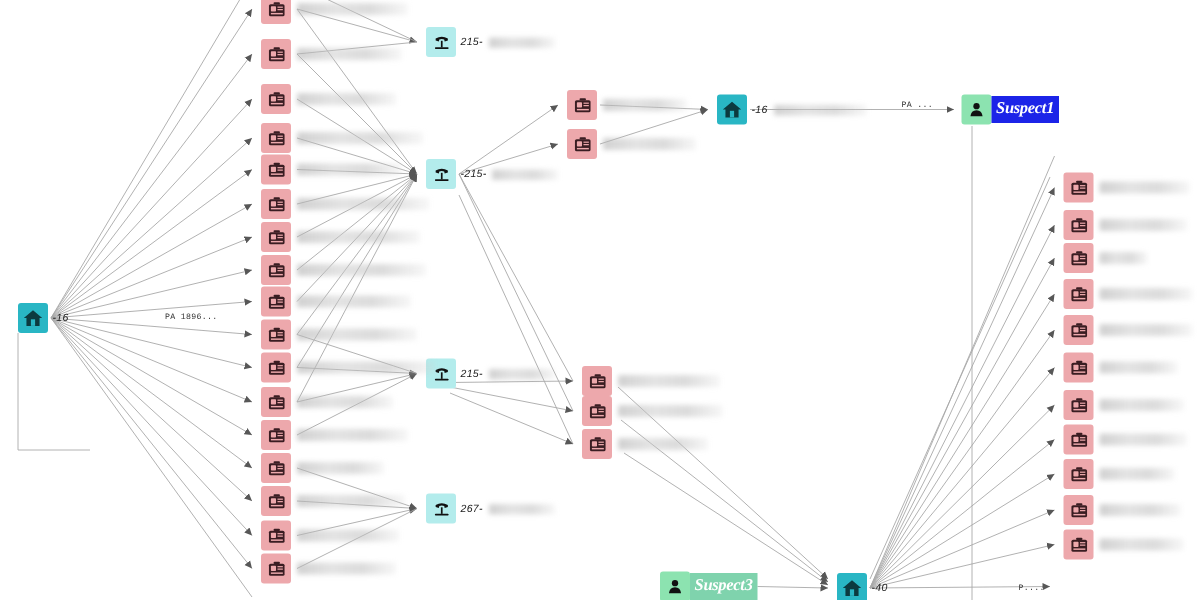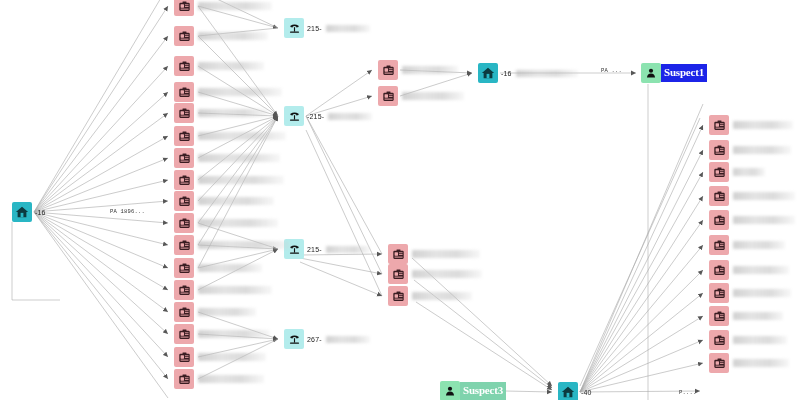--- a/index.html
+++ b/index.html
@@ -46,20 +46,21 @@
   .chip-phone   { background: #b3ecec; }
   .chip-person  { background: #8ce3b0; }
   .chip-record  { background: #eda8ac; }
   .node-chip svg { display: block; }
   .node-label {
     font-size: 7px;
     color: #222;
     margin-left: 3px;
     letter-spacing: 0.2px;
     line-height: 1;
+    font-style: italic;
   }
   .label-suspect {
     font-size: 11px;
     font-weight: 700;
     line-height: 1;
     padding: 3px 3px 4px 3px;
     margin-left: 0;
     color: #ffffff;
     letter-spacing: -0.2px;
     font-family: "Liberation Serif", serif;

